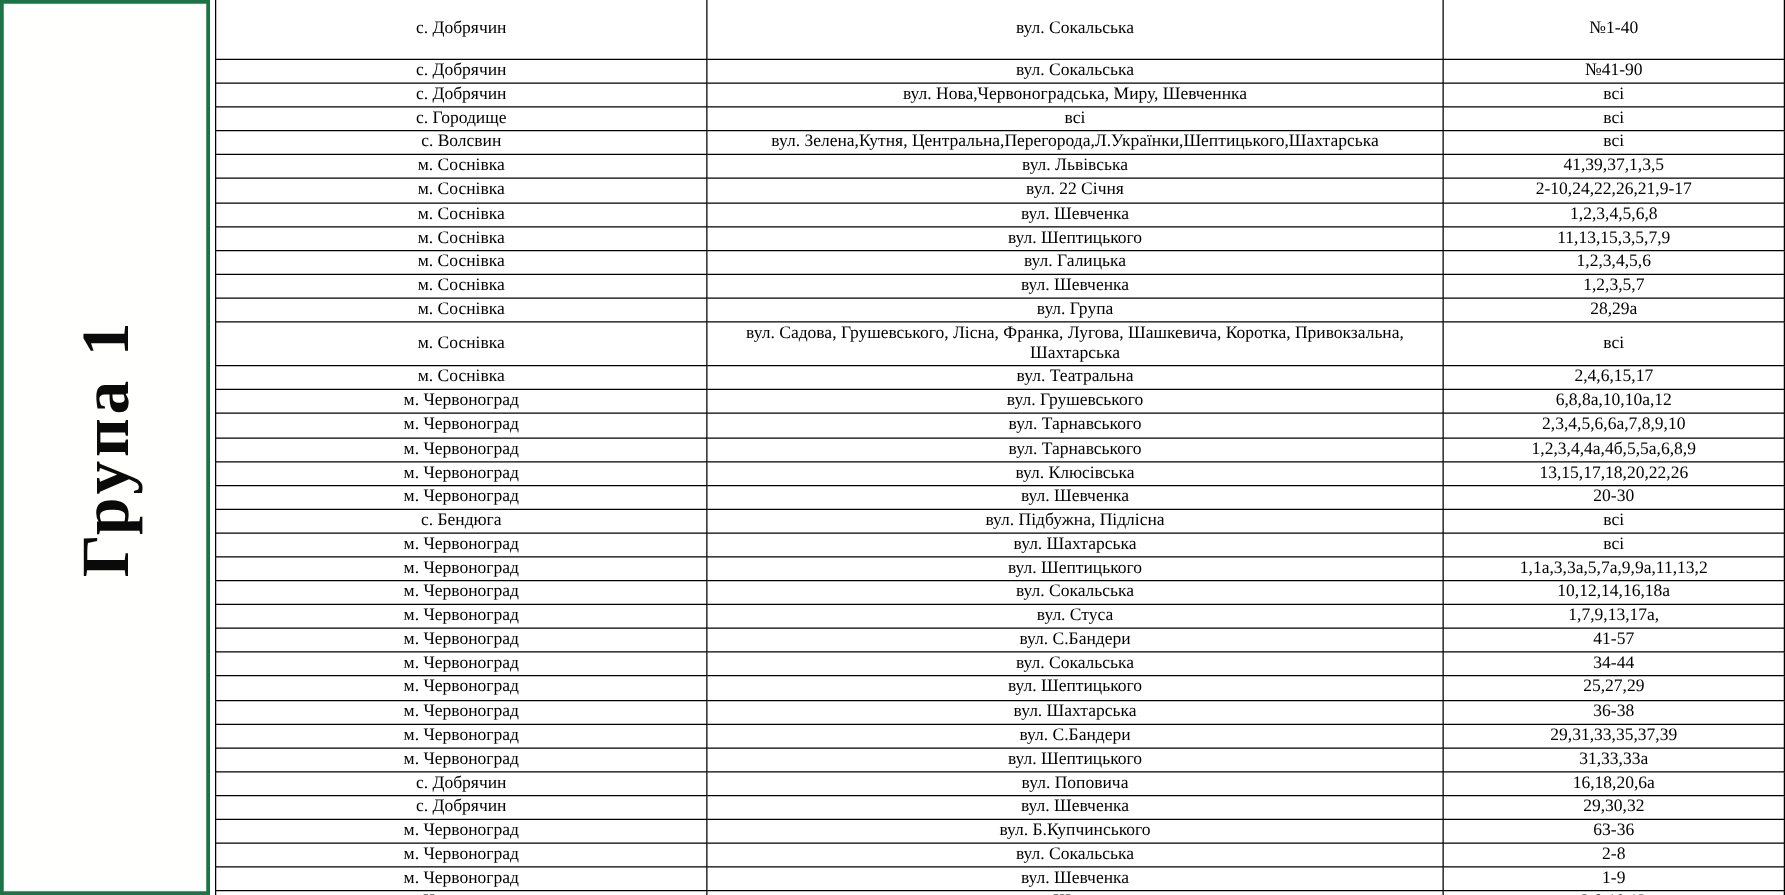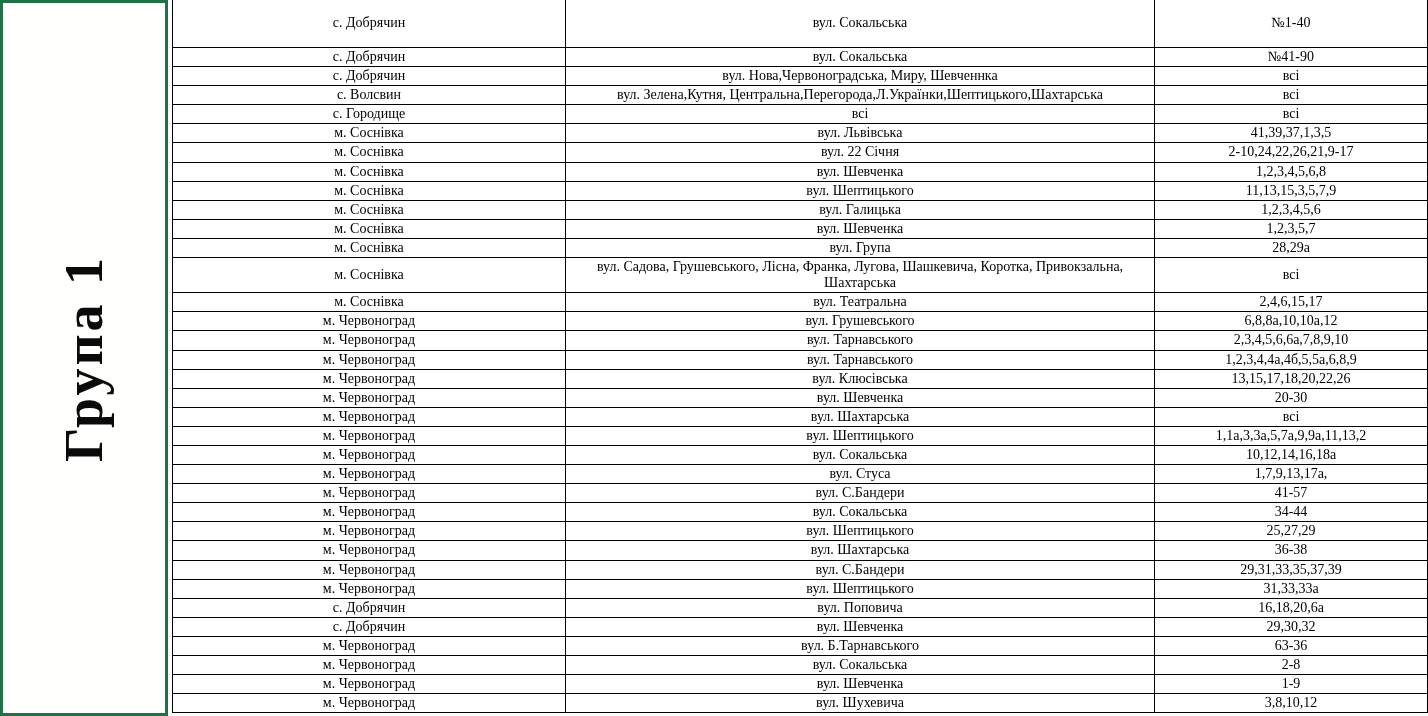--- a/index.html
+++ b/index.html
@@ -81,30 +81,30 @@
       <td class="col-settlement">с. Добрячин</td>
       <td class="col-street">вул. Сокальська</td>
       <td class="col-numbers">№41-90</td>
     </tr>
         <tr>
       <td class="col-settlement">с. Добрячин</td>
       <td class="col-street">вул. Нова,Червоноградська, Миру, Шевченнка</td>
       <td class="col-numbers">всі</td>
     </tr>
         <tr>
+      <td class="col-settlement">с. Городище</td>
+      <td class="col-street">всі</td>
+      <td class="col-numbers">всі</td>
+    </tr>
+        <tr>
       <td class="col-settlement">с. Волсвин</td>
       <td class="col-street">вул. Зелена,Кутня, Центральна,Перегорода,Л.Українки,Шептицького,Шахтарська</td>
       <td class="col-numbers">всі</td>
     </tr>
         <tr>
-      <td class="col-settlement">с. Городище</td>
-      <td class="col-street">всі</td>
-      <td class="col-numbers">всі</td>
-    </tr>
-        <tr>
       <td class="col-settlement">м. Соснівка</td>
       <td class="col-street">вул. Львівська</td>
       <td class="col-numbers">41,39,37,1,3,5</td>
     </tr>
         <tr>
       <td class="col-settlement">м. Соснівка</td>
       <td class="col-street">вул. 22 Січня</td>
       <td class="col-numbers">2-10,24,22,26,21,9-17</td>
     </tr>
         <tr>
@@ -161,20 +161,25 @@
       <td class="col-settlement">м. Червоноград</td>
       <td class="col-street">вул. Клюсівська</td>
       <td class="col-numbers">13,15,17,18,20,22,26</td>
     </tr>
         <tr>
       <td class="col-settlement">м. Червоноград</td>
       <td class="col-street">вул. Шевченка</td>
       <td class="col-numbers">20-30</td>
     </tr>
         <tr>
+      <td class="col-settlement">с. Бендюга</td>
+      <td class="col-street">вул. Підбужна, Підлісна</td>
+      <td class="col-numbers">всі</td>
+    </tr>
+        <tr>
       <td class="col-settlement">м. Червоноград</td>
       <td class="col-street">вул. Шахтарська</td>
       <td class="col-numbers">всі</td>
     </tr>
         <tr>
       <td class="col-settlement">м. Червоноград</td>
       <td class="col-street">вул. Шептицького</td>
       <td class="col-numbers">1,1а,3,3а,5,7а,9,9а,11,13,2</td>
     </tr>
         <tr>
@@ -222,21 +227,21 @@
       <td class="col-street">вул. Поповича</td>
       <td class="col-numbers">16,18,20,6а</td>
     </tr>
         <tr>
       <td class="col-settlement">с. Добрячин</td>
       <td class="col-street">вул. Шевченка</td>
       <td class="col-numbers">29,30,32</td>
     </tr>
         <tr>
       <td class="col-settlement">м. Червоноград</td>
-      <td class="col-street">вул. Б.Тарнавського</td>
+      <td class="col-street">вул. Б.Купчинського</td>
       <td class="col-numbers">63-36</td>
     </tr>
         <tr>
       <td class="col-settlement">м. Червоноград</td>
       <td class="col-street">вул. Сокальська</td>
       <td class="col-numbers">2-8</td>
     </tr>
         <tr>
       <td class="col-settlement">м. Червоноград</td>
       <td class="col-street">вул. Шевченка</td>

